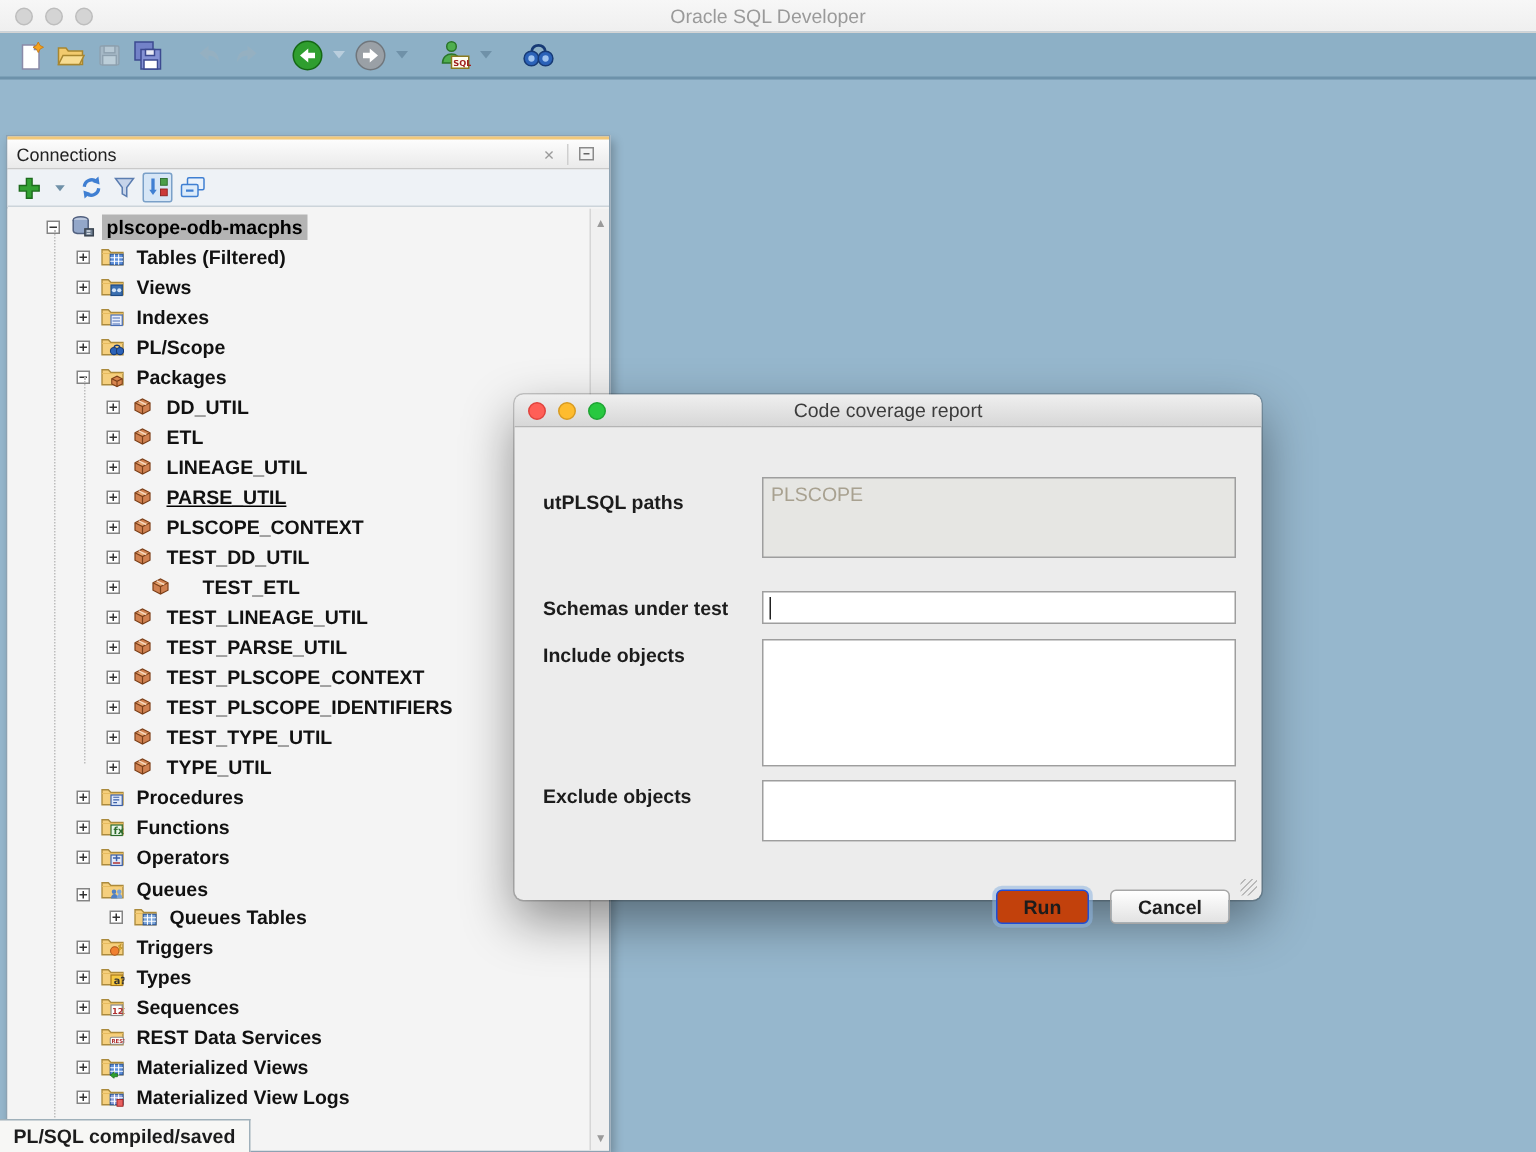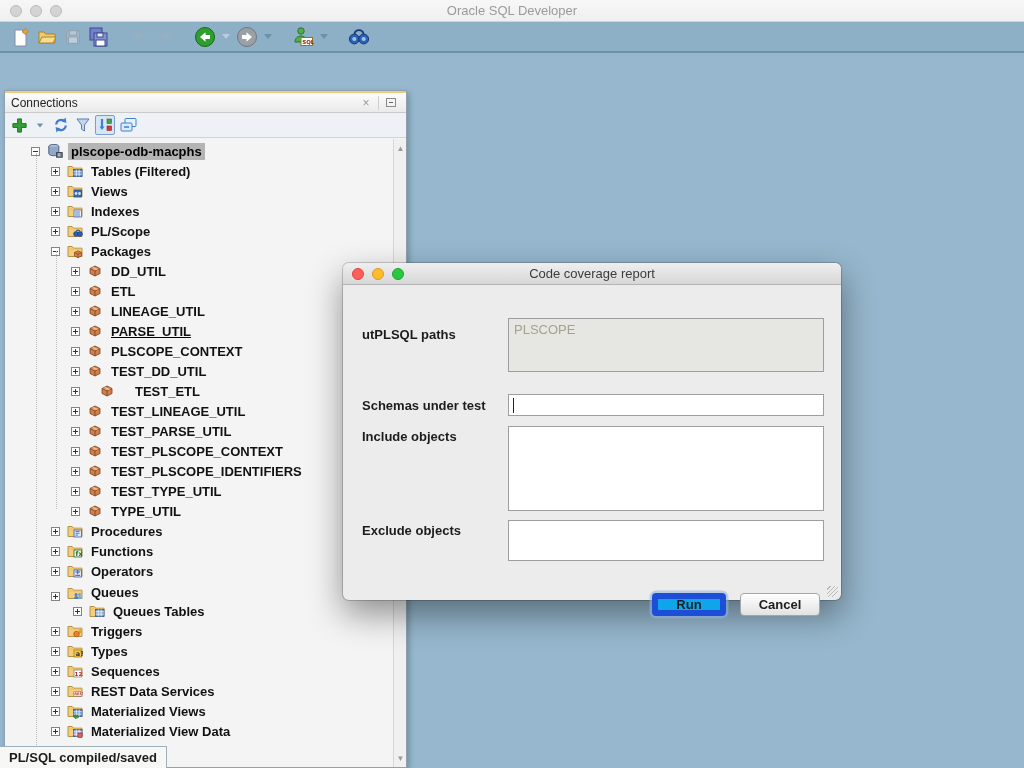--- a/index.html
+++ b/index.html
@@ -75,22 +75,22 @@
   .dlg-title { width:100%; text-align:center; font-size:13px; color:#3c3c3c; }
   .dlg-body { position:absolute; left:0; top:22px; right:0; bottom:0; }
   .flabel { position:absolute; left:19px; font-size:13px; font-weight:600; color:#1c1c1c; }
   .fctrl { position:absolute; left:165px; width:316px; border:1px solid #9e9e9e; background:#fff; }
   .fctrl.disabled { background:#e6e6e3; color:#a8a190; font-size:13px; padding:3px 5px; }
   .inputline { height:22px; position:relative; }
   .caret { position:absolute; left:4px; top:3px; width:1px; height:15px; background:#222; }
   .dbtn { position:absolute; top:308px; height:23px; border-radius:4px;
     font-size:13px; font-weight:600; color:#1c1c1c;
     display:flex; align-items:center; justify-content:center; }
-  .dbtn.run { right:115px; width:74px; background:#0ea5e9;
-    border:6px solid #1d4ed8; box-shadow:0 0 0 2.5px rgba(142,181,224,.55); }
+  .dbtn.run { right:115px; width:62px; background:#c2410c;
+    border:1px solid #1d4ed8; box-shadow:0 0 0 2.5px rgba(142,181,224,.55); }
   .dbtn.cancel { right:21px; width:80px; background:linear-gradient(#ffffff,#e2e2e2);
     border:1px solid #a6a6a6; }
   .grip { position:absolute; right:3px; bottom:3px; width:11px; height:11px;
     background:repeating-linear-gradient(135deg, transparent 0 2px, #b9b9b9 2px 3px); border-radius:0 0 5px 0; }
 
   
   .status-tab { position:absolute; left:0; bottom:0; height:22px;
     background:#f7f7f5; border:1px solid #9fb0ba; border-left:none; border-bottom:none;
     display:flex; align-items:center; padding:0 9px; font-size:13px; font-weight:600; color:#1c1c1c; }
 </style>
@@ -528,21 +528,21 @@
         </div>
         <div class="trow" style="top: 582px; padding-left: 46px;">
           <span class="exp collapsed"></span>
           <span class="ticon"><svg width="16" height="16" viewBox="0 0 16 16">
               <path d="M1 3.5h4.2l1.6 1.7H15v8.3H1z" fill="#f5cf7d" stroke="#ab8a3c" stroke-width=".9"></path>
               <path d="M1 6h14" stroke="#e6bb5e" stroke-width=".8"></path>
               <rect x="6.5" y="6.5" width="8.5" height="7" fill="#8d9fd9" stroke="#2f5b9e" stroke-width=".8"></rect>
               <path d="M6.5 8.8h8.5 M6.5 11.1h8.5 M9.3 6.5v7 M12.1 6.5v7" stroke="#fff" stroke-width=".7"></path>
               <rect x="11" y="10" width="4" height="4.5" fill="#e86060" stroke="#9e2020" stroke-width=".6"></rect>
             </svg></span>
-          <span class="tlabel">Materialized View Data</span>
+          <span class="tlabel">Materialized View Logs</span>
         </div>
         <div class="trow" style="top: 602px; padding-left: 46px;">
           <span class="exp collapsed"></span>
           <span class="ticon"><svg width="16" height="16" viewBox="0 0 16 16">
               <path d="M1 3.5h4.2l1.6 1.7H15v8.3H1z" fill="#f5cf7d" stroke="#ab8a3c" stroke-width=".9"></path>
               <path d="M1 6h14" stroke="#e6bb5e" stroke-width=".8"></path>
               <rect x="7.5" y="8" width="5.5" height="5" fill="#9cc4f0" stroke="#3b6fb0" stroke-width=".8"></rect>
               <rect x="10" y="10.5" width="5" height="4.5" fill="#cfe2f8" stroke="#3b6fb0" stroke-width=".8"></rect>
             </svg></span>
           <span class="tlabel">Synonyms</span>

